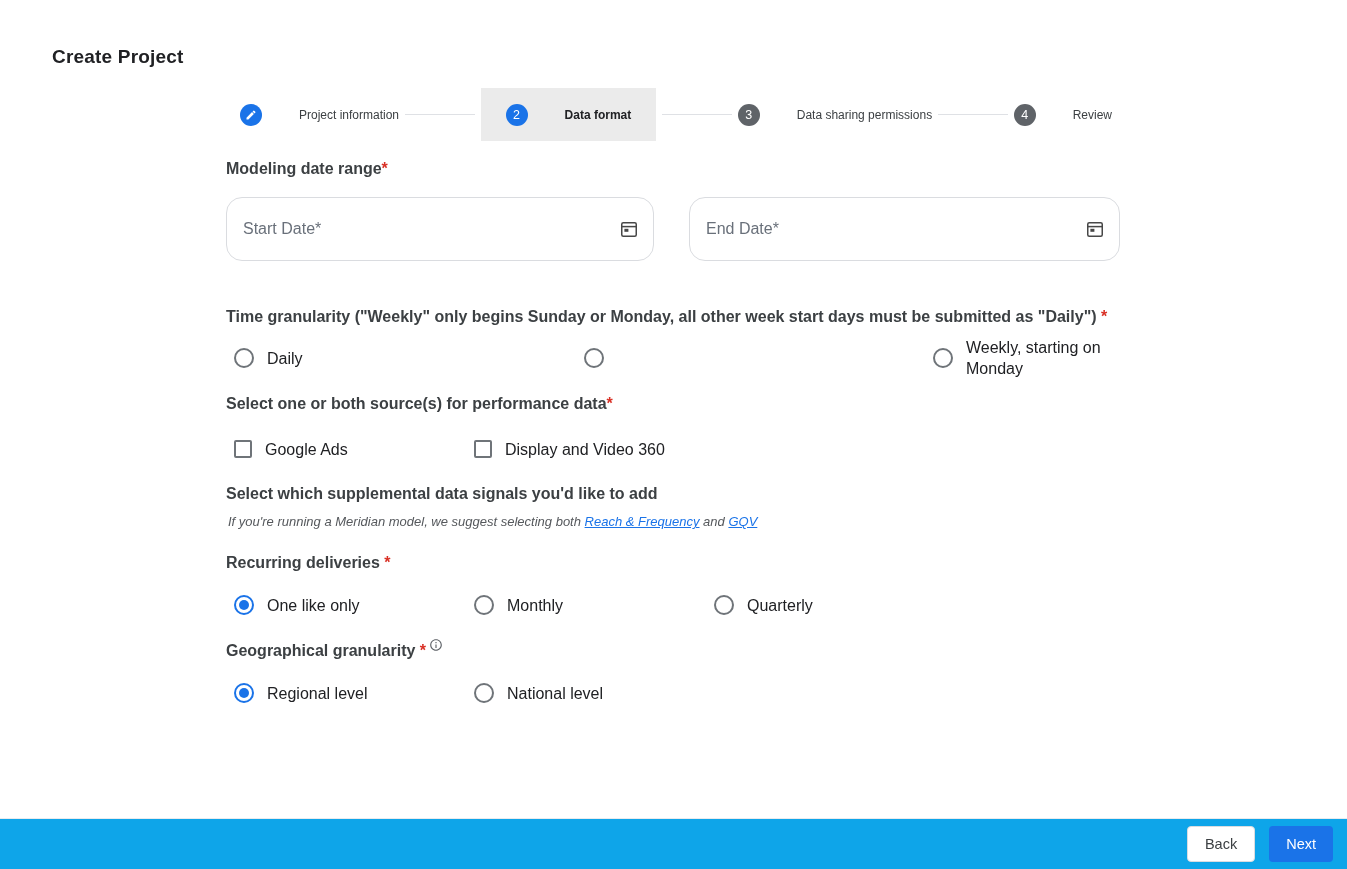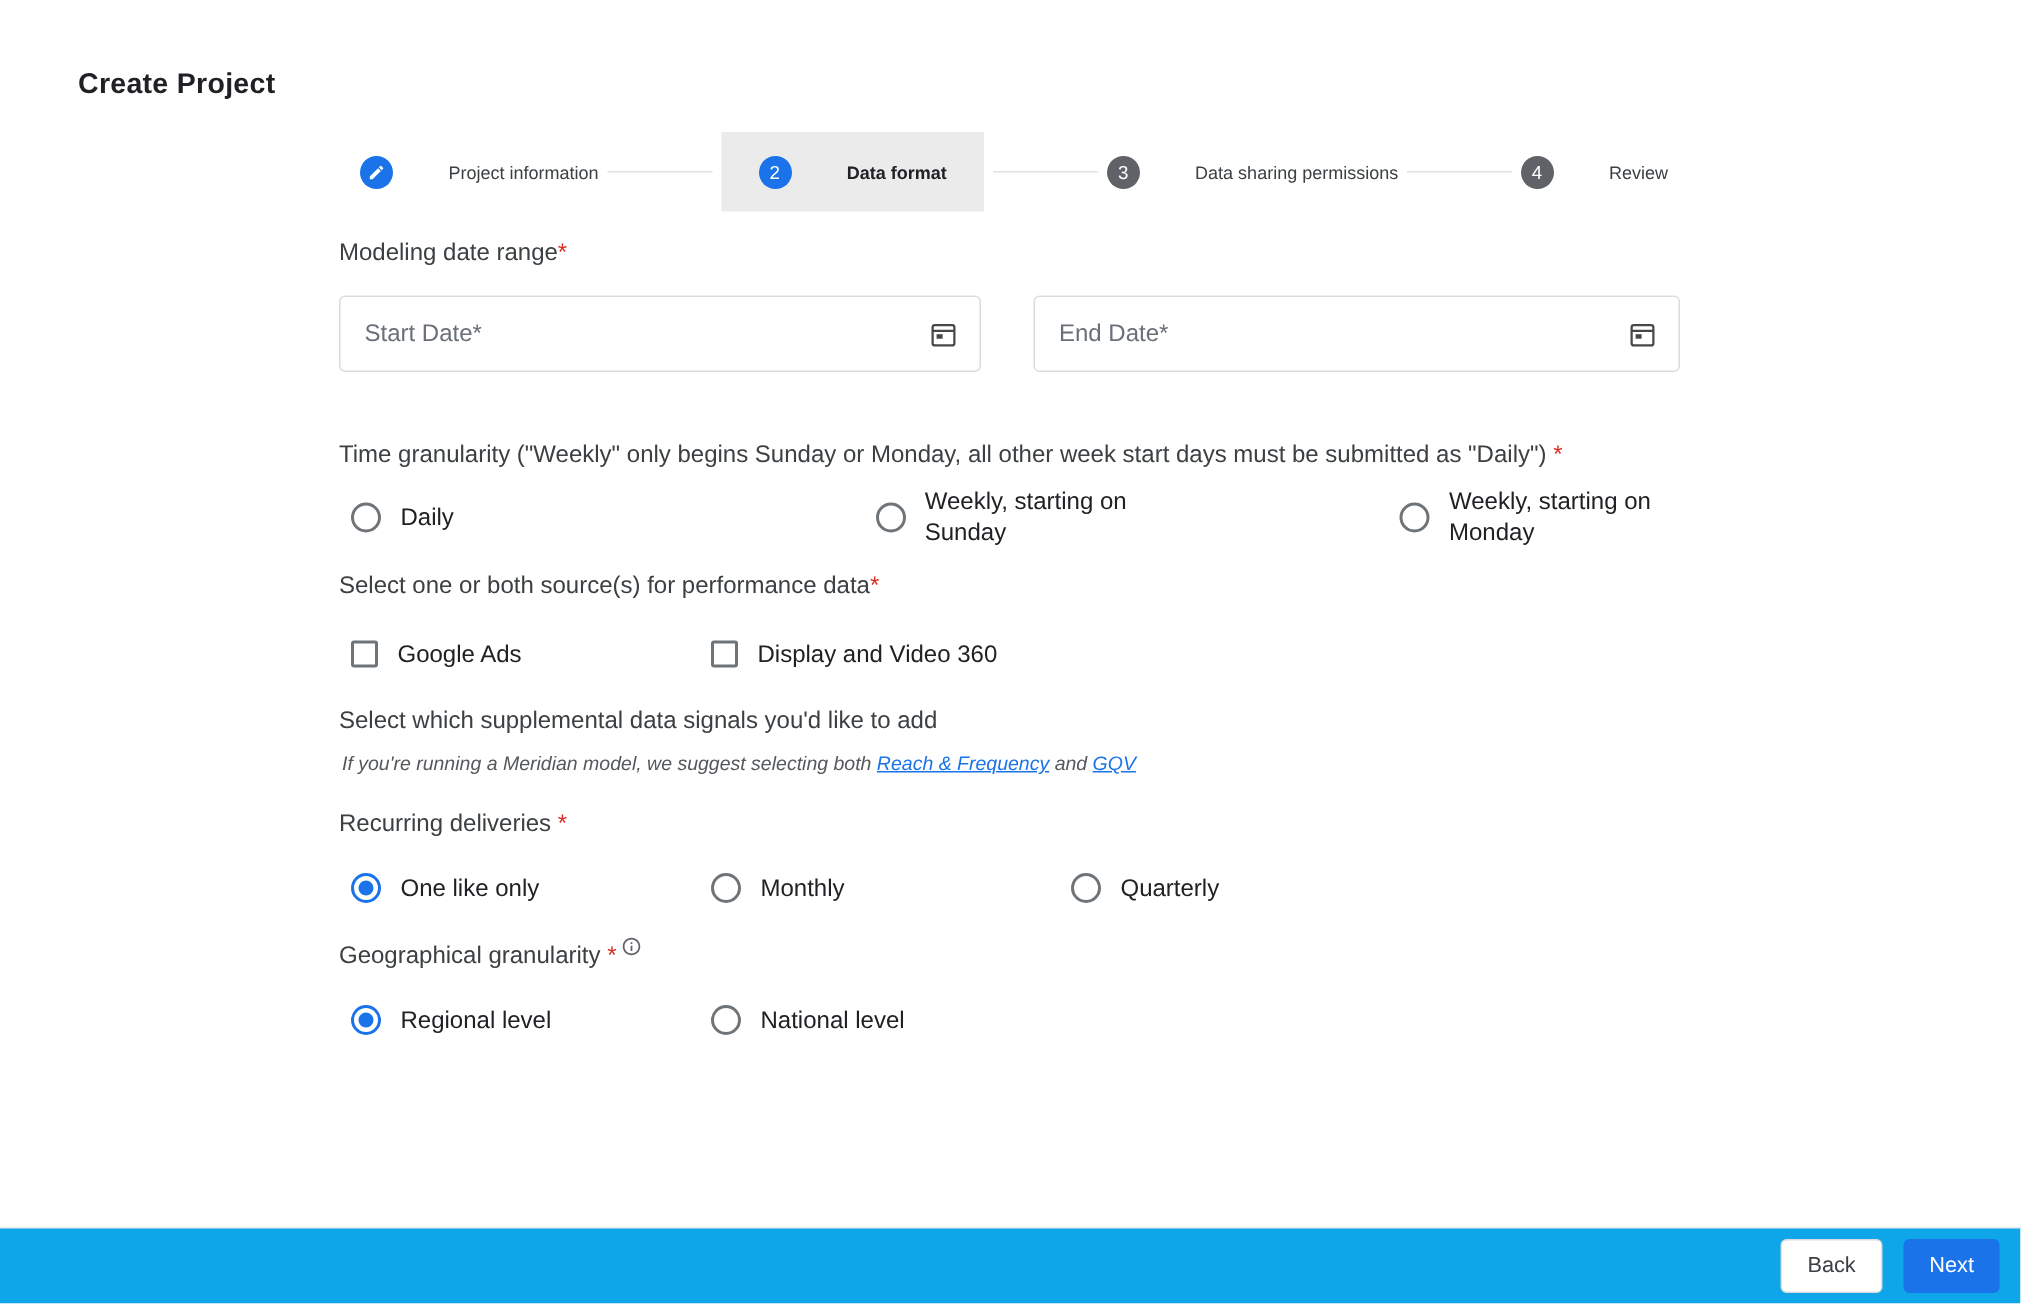--- a/index.html
+++ b/index.html
@@ -16,26 +16,26 @@
   .step.active { background:#ebebeb; padding:0 25px; height:53px; }
   .step-circle { width:22px; height:22px; border-radius:50%; display:flex; align-items:center; justify-content:center;
                  color:#fff; font-size:12.5px; font-weight:500; flex:none; }
   .step-circle.blue { background:#1a73e8; }
   .step-circle.gray { background:#5f6368; }
   .step-label { font-size:12px; color:#3c4043; white-space:nowrap;margin-left:28px; }
   .step.active .step-label { font-weight:700; color:#202124; }
   .connector { flex:1; height:1px; background:#dfe1e5; margin:0 6px; min-width:30px; }
 
   
-  .sec-label { font-size:16px; font-weight:400; color:#3c4043; line-height:27px; }
+  .sec-label { font-size:16px; font-weight:700; color:#3c4043; line-height:27px; }
   .req { color:#d93025; white-space:pre; }
 
   .lbl-date { margin-top:14px; }
   .fields-row { display:flex; gap:35px; margin-top:15px; }
-  .field { position:relative; height:51px; border:1px solid #dadce0; border-radius:4px; display:flex; align-items:center; background:#fff; }
+  .field { position:relative; height:64px; border:1px solid #dadce0; border-radius:16px; display:flex; align-items:center; background:#fff; }
   .field.start { width:428px; }
   .field.end { width:431px; }
   .date-input { border:none; outline:none; background:transparent; font-family:"Liberation Sans",sans-serif;
                 font-size:16px; color:#202124; padding:0 40px 0 16px; width:100%; height:100%; }
   .date-input::placeholder { color:#69707a; opacity:1; }
   .cal-btn { position:absolute; right:12px; top:50%; transform:translateY(-50%); width:24px; height:24px; border:none;
              background:transparent; cursor:pointer; display:flex; align-items:center; justify-content:center; padding:0; }
 
   .lbl-gran { margin-top:42px; max-width:895px; }
   .lbl-perf { margin-top:10px; }
@@ -140,21 +140,20 @@
   <div class="sec-label lbl-gran">
     <span>Time granularity ("Weekly" only begins Sunday or Monday, all other week start days must be submitted as "Daily")</span><span class="req"> *</span>
   </div>
   <div class="opt-row radios-1">
     <label class="opt">
       <span class="radio"></span>
       <span class="opt-label">Daily</span>
     </label>
     <label class="opt">
       <span class="radio"></span>
-      <span class="opt-label narrow">Weekly, starting on Sunday</span>
     </label>
     <label class="opt">
       <span class="radio"></span>
       <span class="opt-label narrow">Weekly, starting on Monday</span>
     </label>
   </div>
 
   <div class="sec-label lbl-perf">
     <span>Select one or both source(s) for performance data</span><span class="req">*</span>
   </div>

